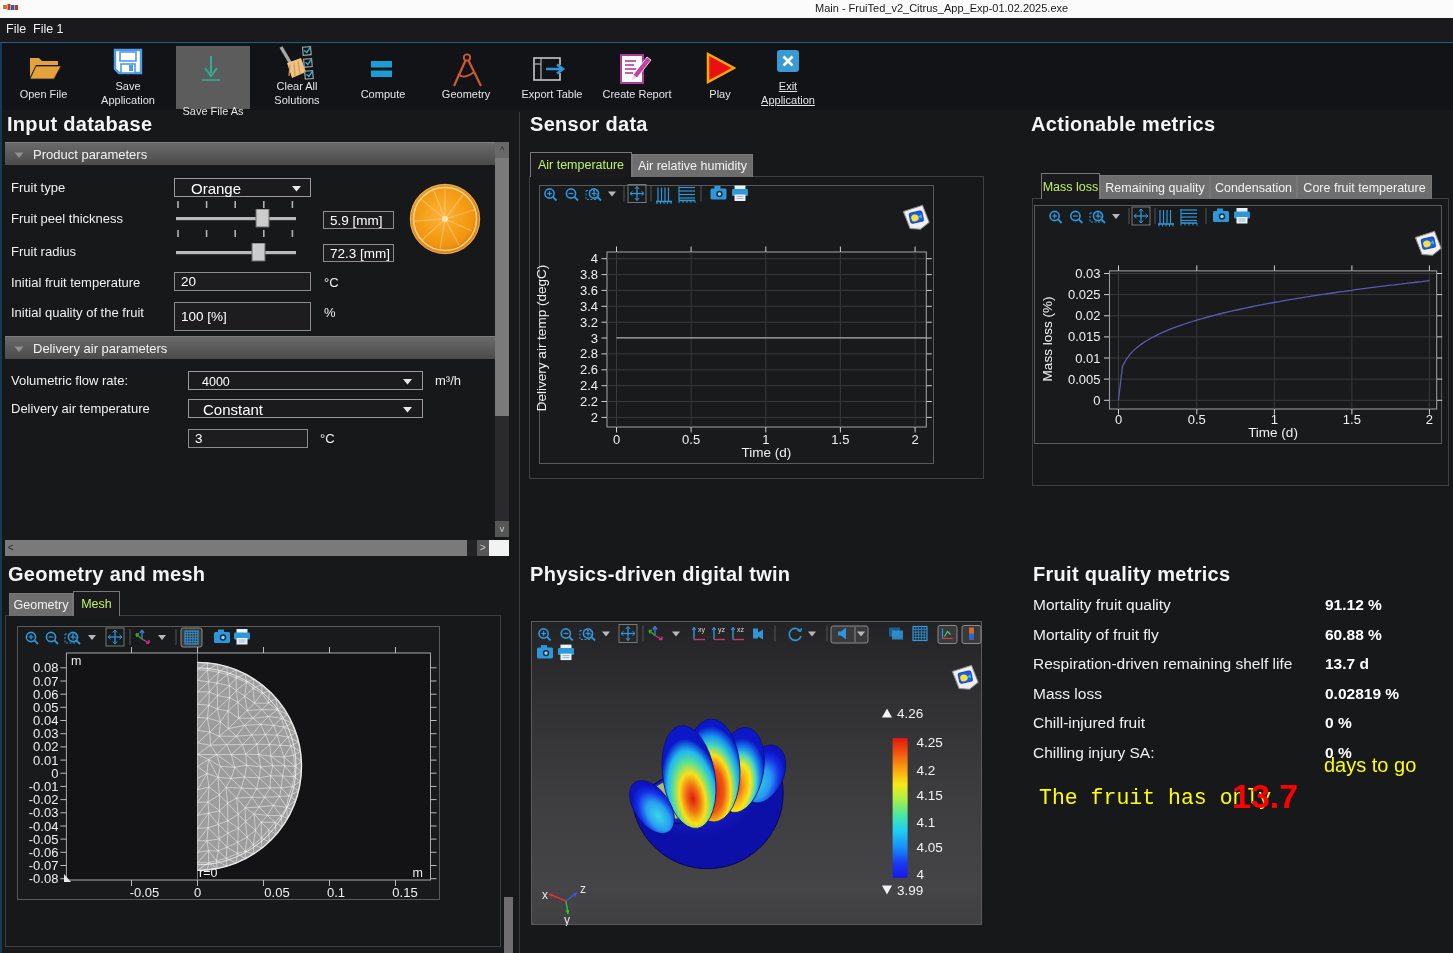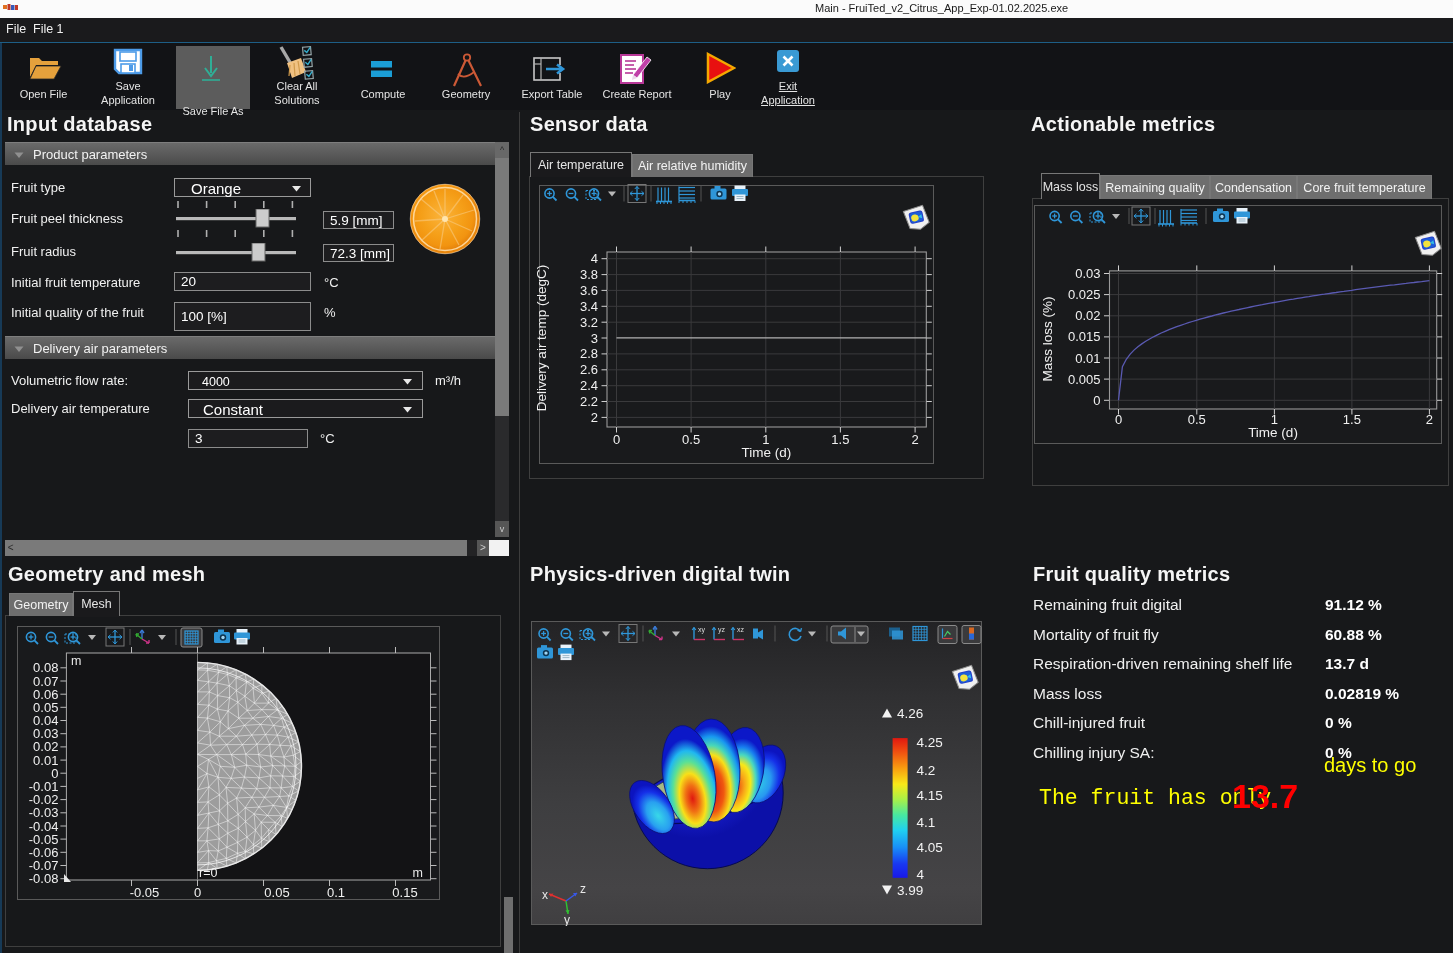--- a/index.html
+++ b/index.html
@@ -1,21 +1,21 @@
 <!DOCTYPE html>
 <html><head><meta charset="utf-8"><style>
 html,body{margin:0;padding:0;background:#17181a;}
 #root{position:relative;width:1453px;height:953px;background:#17181a;font-family:"Liberation Sans",sans-serif;overflow:hidden;color:#eee;}
 .abs{position:absolute;}
 .ttl{position:absolute;font-size:20px;font-weight:bold;color:#f5f5f5;letter-spacing:0.3px;}
 .lbl{position:absolute;font-size:13px;color:#f0f0f0;white-space:nowrap;}
 .inp{position:absolute;background:#1d1d1f;border:1px solid #8c8c8c;color:#fff;font-size:13.5px;display:flex;align-items:center;padding-left:6px;box-sizing:border-box;white-space:nowrap;}
 .dd{position:absolute;background:#1b1b1d;border:1px solid #9a9a9a;color:#fff;box-sizing:border-box;}
 .tab{position:absolute;box-sizing:border-box;font-size:12.5px;display:flex;align-items:center;justify-content:center;white-space:nowrap;}
-.tabact{background:#1a1a1c;border:1px solid #777;border-bottom:none;color:#e5e5e5;}
+.tabact{background:#1a1a1c;border:1px solid #777;border-bottom:none;color:#bef264;}
 .tabin{background:#6e6e6e;color:#f2f2f2;border:1px solid #777;border-bottom:none;}
 .secbar{position:absolute;left:5px;width:490px;height:23px;background:linear-gradient(#6a6a6a,#4a4a4a);border-top:1px solid #7e7e7e;color:#f2f2f2;font-size:13px;line-height:23px;box-sizing:border-box;}
 .box{position:absolute;border:1px solid #3f3f3f;box-sizing:border-box;}
 .frame{position:absolute;border:1px solid #5a5a5a;box-sizing:border-box;background:#191a1c;}
 .tblbl{position:absolute;font-size:11px;color:#e4e4e4;text-align:center;line-height:14px;white-space:nowrap;transform:translateX(-50%);}
 .mlabel{position:absolute;font-size:15.5px;color:#f0f0f0;white-space:nowrap;}
 .mval{position:absolute;font-size:15.5px;font-weight:bold;color:#fff;white-space:nowrap;}
 </style></head><body>
 <div id="root">
 <div class="abs" style="left:0;top:0;width:1453px;height:18px;background:#fbfbfb;"></div>
@@ -868,21 +868,21 @@
       <text x="385.5" y="178.9" font-size="13.5" fill="#f2f2f2" font-family="Liberation Sans">4.15</text>
       <text x="385.5" y="205.8" font-size="13.5" fill="#f2f2f2" font-family="Liberation Sans">4.1</text>
       <text x="385.5" y="231.1" font-size="13.5" fill="#f2f2f2" font-family="Liberation Sans">4.05</text>
       <text x="385.5" y="258.2" font-size="13.5" fill="#f2f2f2" font-family="Liberation Sans">4</text>
       <path d="M351 96.5 l10 0 l-5 -9 z" fill="#f2f2f2"></path>
       <text x="366" y="96.5" font-size="13.5" fill="#f2f2f2" font-family="Liberation Sans">4.26</text>
       <path d="M351 264.5 l10 0 l-5 9 z" fill="#f2f2f2"></path>
       <text x="366" y="274" font-size="13.5" fill="#f2f2f2" font-family="Liberation Sans">3.99</text>
     </svg>
 <div class="ttl" style="left:1033px;top:563px;">Fruit quality metrics</div>
-<div class="mlabel" style="left:1033px;top:596.0px;">Remaining fruit digital</div>
+<div class="mlabel" style="left:1033px;top:596.0px;">Mortality fruit quality</div>
 <div class="mval" style="left:1325px;top:596.0px;">91.12 %</div>
 <div class="mlabel" style="left:1033px;top:625.5px;">Mortality of fruit fly</div>
 <div class="mval" style="left:1325px;top:625.5px;">60.88 %</div>
 <div class="mlabel" style="left:1033px;top:655.0px;">Respiration-driven remaining shelf life</div>
 <div class="mval" style="left:1325px;top:655.0px;">13.7 d</div>
 <div class="mlabel" style="left:1033px;top:684.5px;">Mass loss</div>
 <div class="mval" style="left:1325px;top:684.5px;">0.02819 %</div>
 <div class="mlabel" style="left:1033px;top:714.0px;">Chill-injured fruit</div>
 <div class="mval" style="left:1325px;top:714.0px;">0 %</div>
 <div class="mlabel" style="left:1033px;top:743.5px;">Chilling injury SA:</div>

